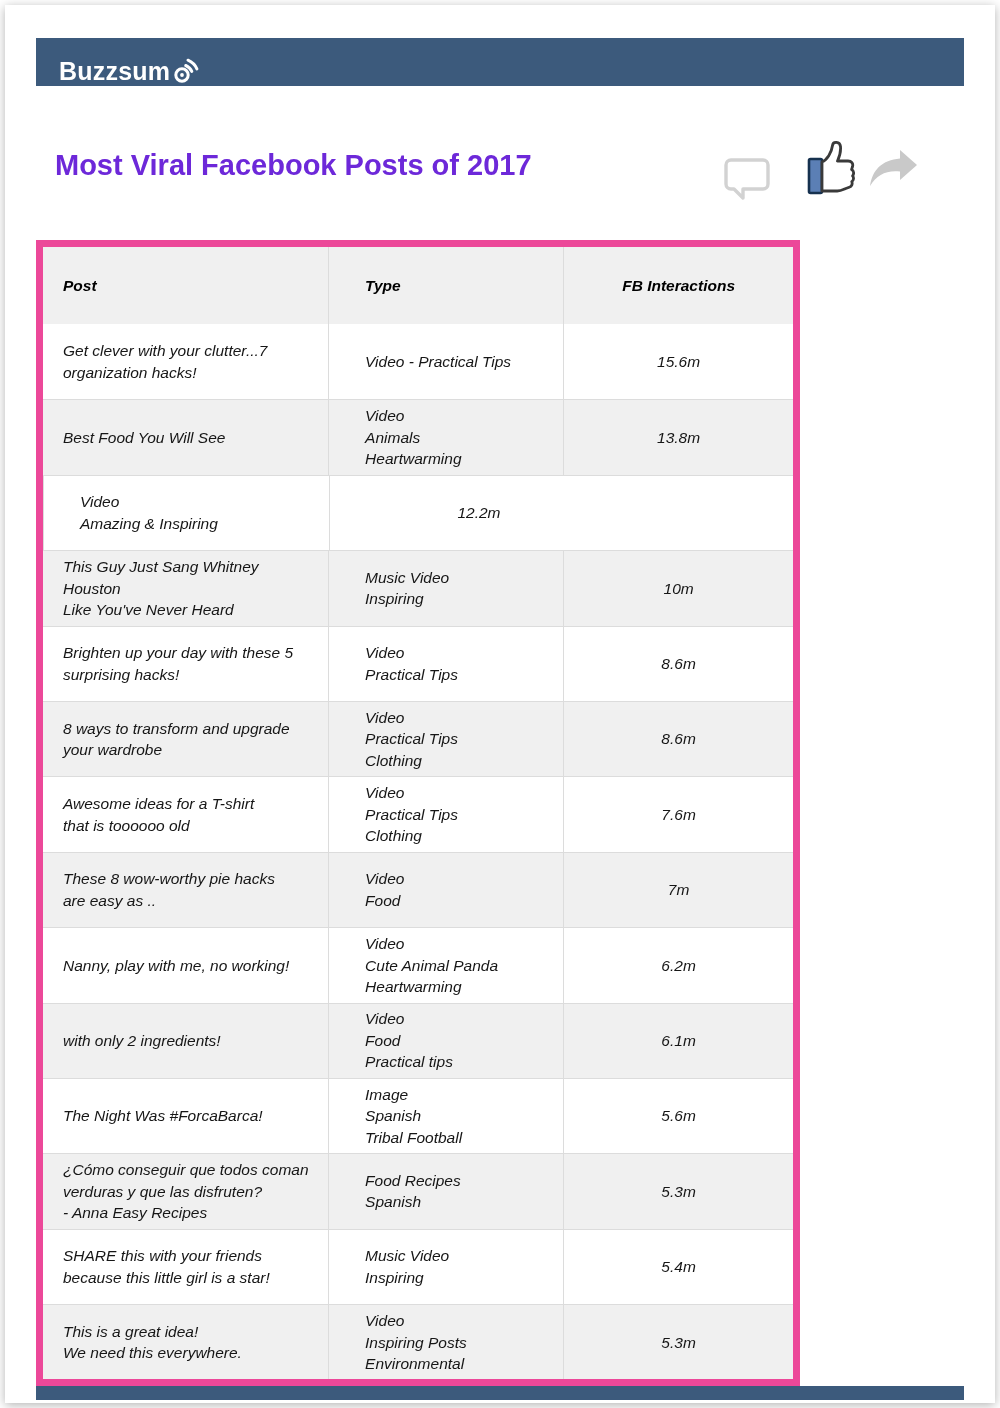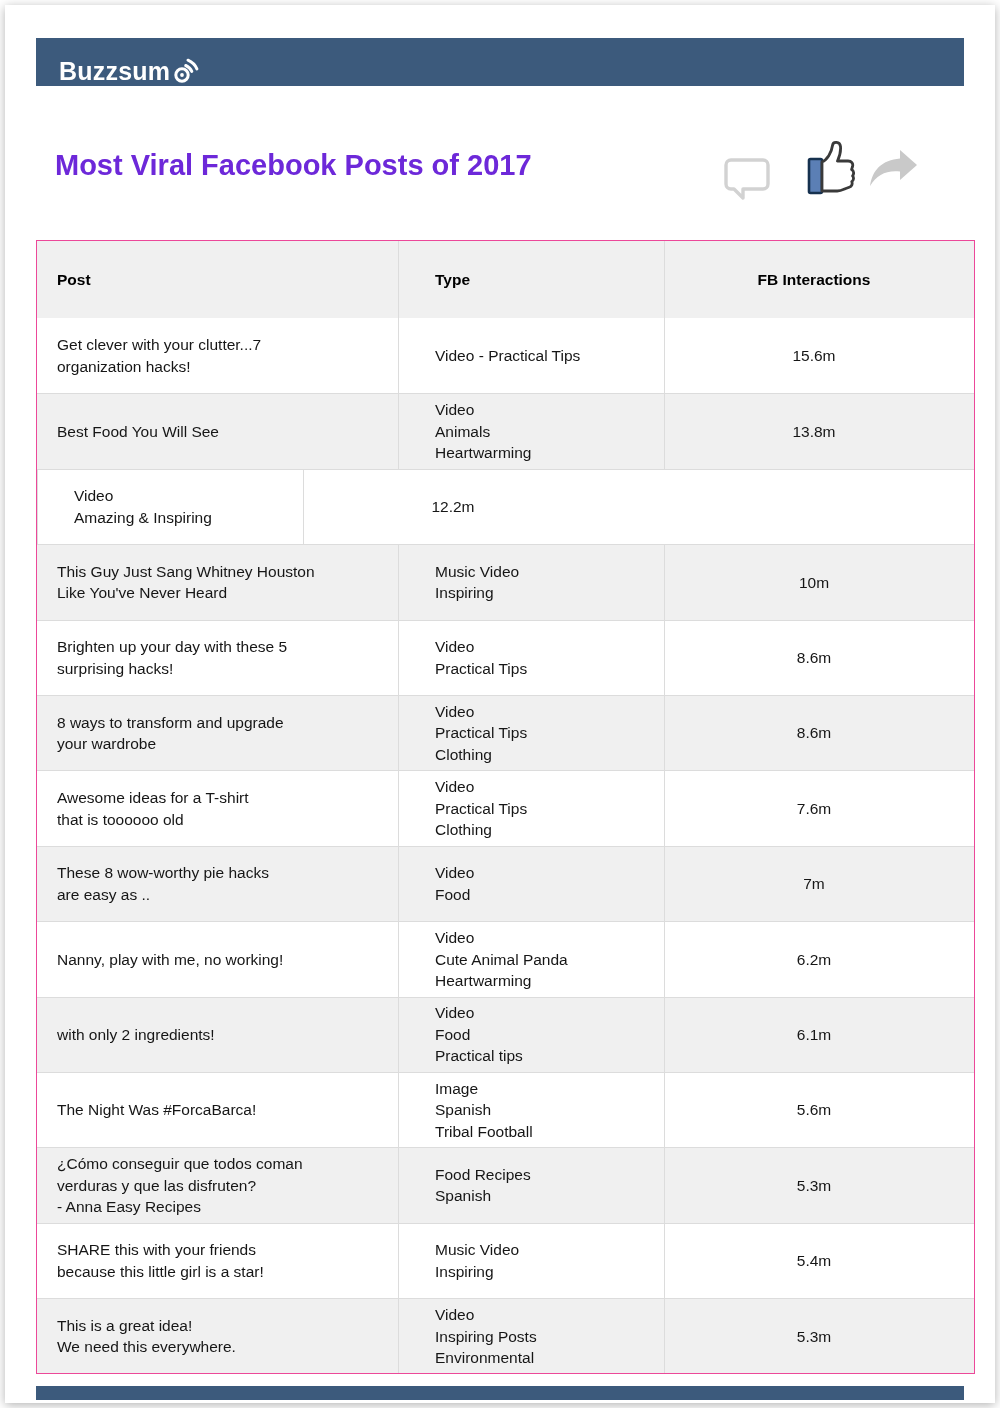--- a/index.html
+++ b/index.html
@@ -21,36 +21,36 @@
     position:absolute;left:50px;top:144px;margin:0;
     font-size:29px;font-weight:bold;color:#6d28d9;
   }
   .social-icons{position:absolute;left:710px;top:128px;width:215px;height:75px;}
   .social-icons svg{position:absolute;}
   .icon-comment{left:8px;top:24px;}
   .icon-like{left:72px;top:2px;}
   .icon-share{left:152px;top:16px;}
 
   .viral-table{
-    position:absolute;left:31px;top:235px;width:939px;
-    border:1px solid #ec4899;box-sizing:border-box;background:#ffffff;
+    position:absolute;left:31px;top:235px;width:764px;
+    border:7px solid #ec4899;box-sizing:border-box;background:#ffffff;font-style:italic;
   }
   .trow{display:flex;width:100%;box-sizing:border-box;border-top:1px solid #dcdcdc;}
   .trow:first-child{border-top:none;}
   .thead-row{height:77px;background:#f0f0f0;}
   .data-row{height:75.4px;}
   .row-alt{background:#f0f0f0;}
   .row-plain{background:#ffffff;}
   .cell{
     display:flex;flex-direction:column;justify-content:center;
     box-sizing:border-box;font-size:15.5px;color:#161616;line-height:21.5px;
   }
   .col-post{width:361px;padding-left:20px;padding-right:14px;}
   .col-type{width:266px;padding-left:36px;padding-right:10px;border-left:1px solid #dcdcdc;}
-  .col-fb{width:299px;border-left:1px solid #dcdcdc;align-items:center;text-align:center;}
+  .col-fb{width:299px;border-left:1px solid #dcdcdc;align-items:center;text-align:center;margin-left:20px;}
   .thead-row .cell{font-weight:bold;font-size:15.5px;color:#000;}
   .footbar{
     position:absolute;left:31px;top:1381px;width:928px;height:14px;background:#3c5a7c;
   }
 </style>
 </head>
 <body>
 
 <div class="page">
 

